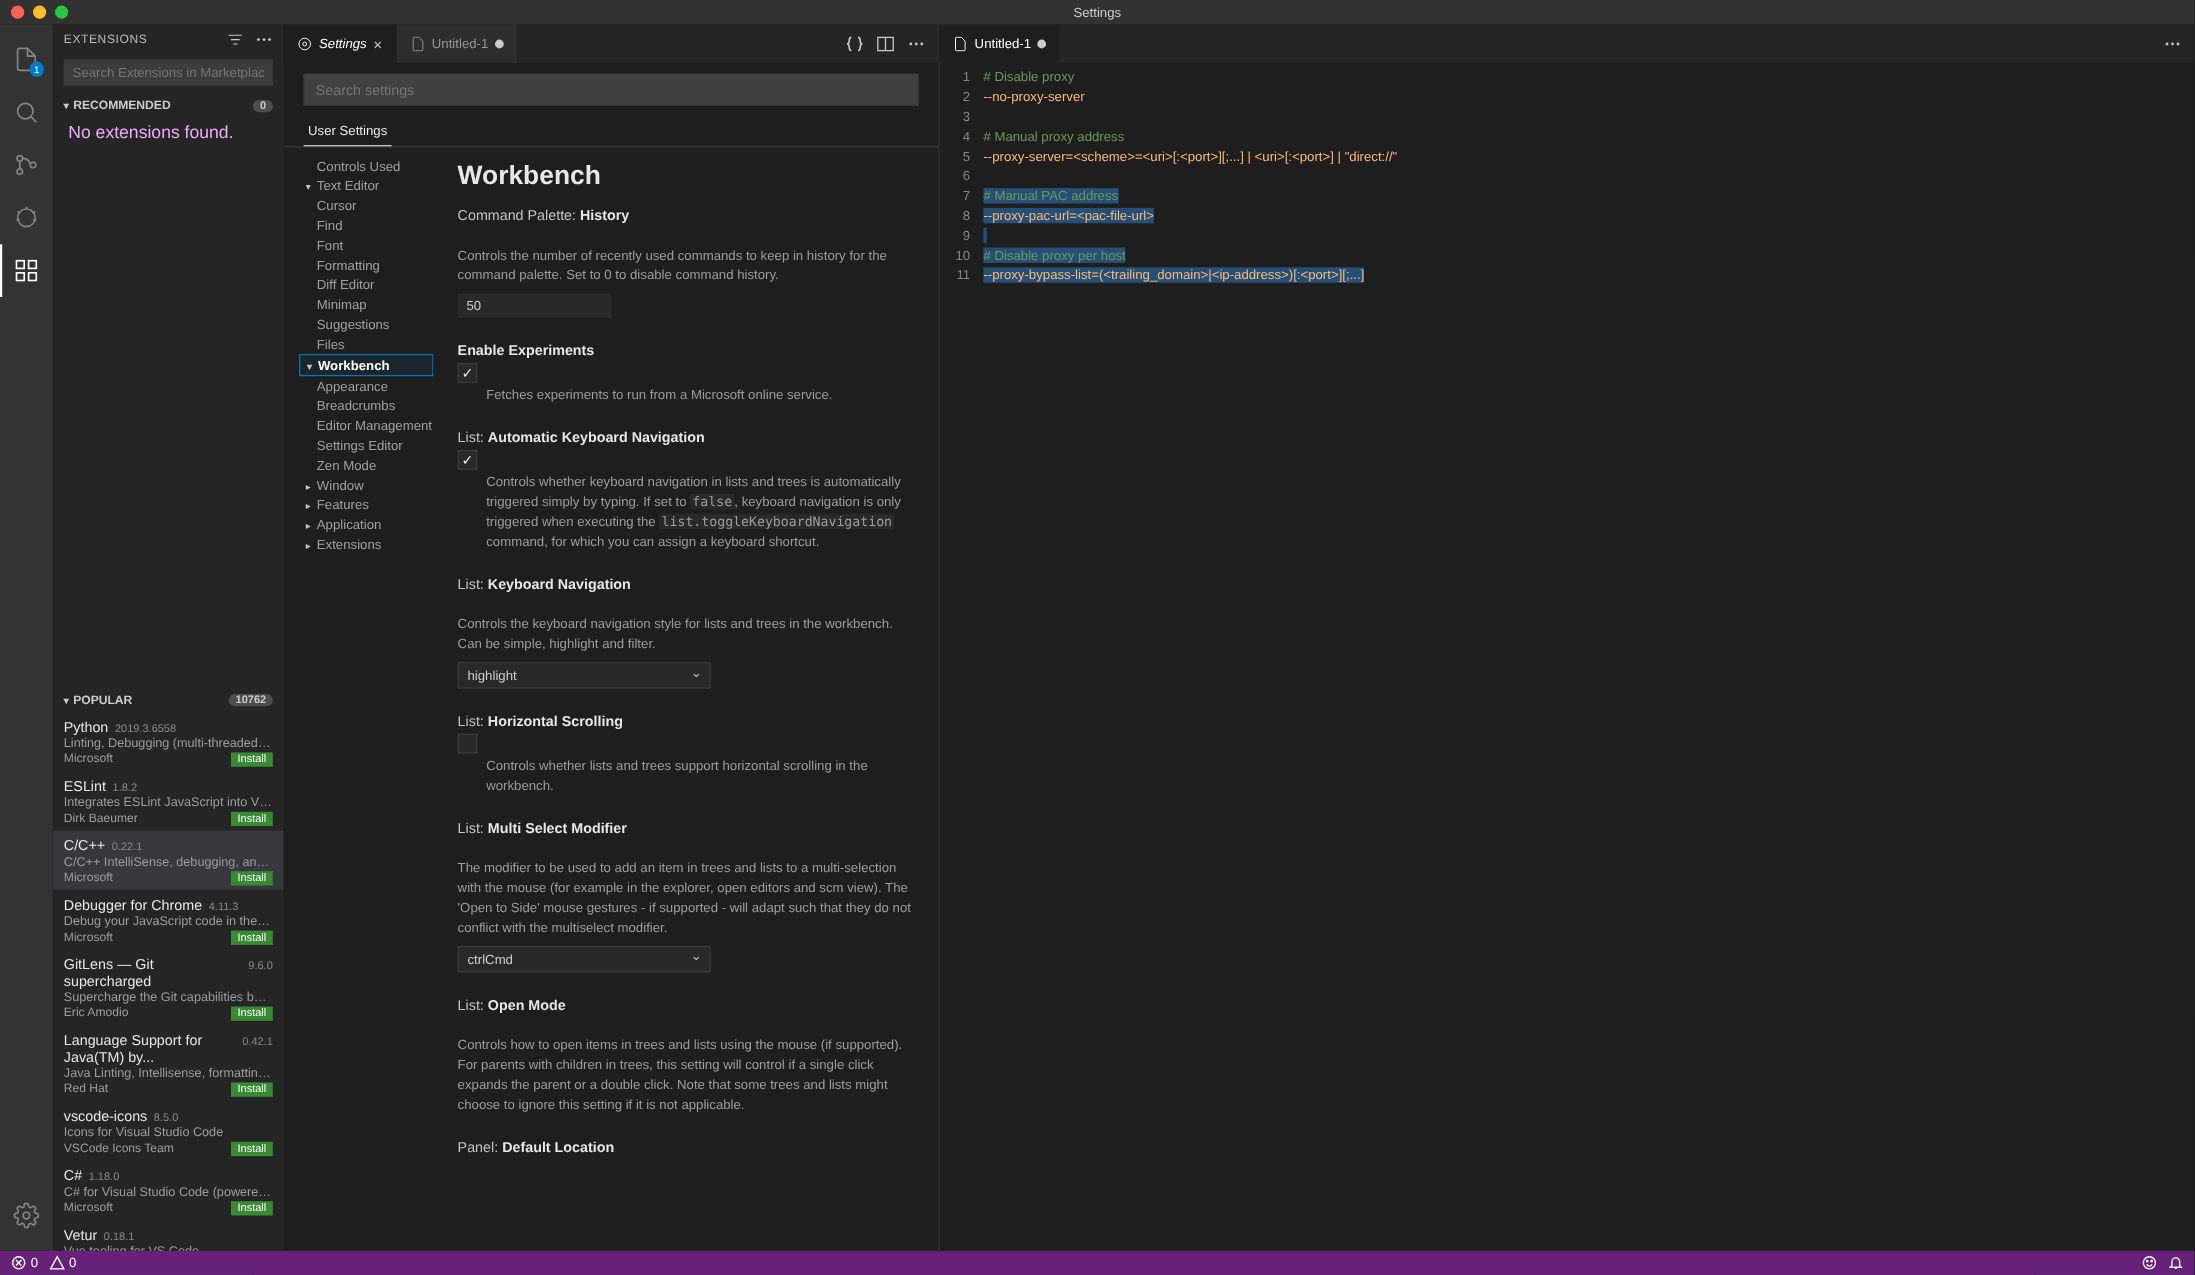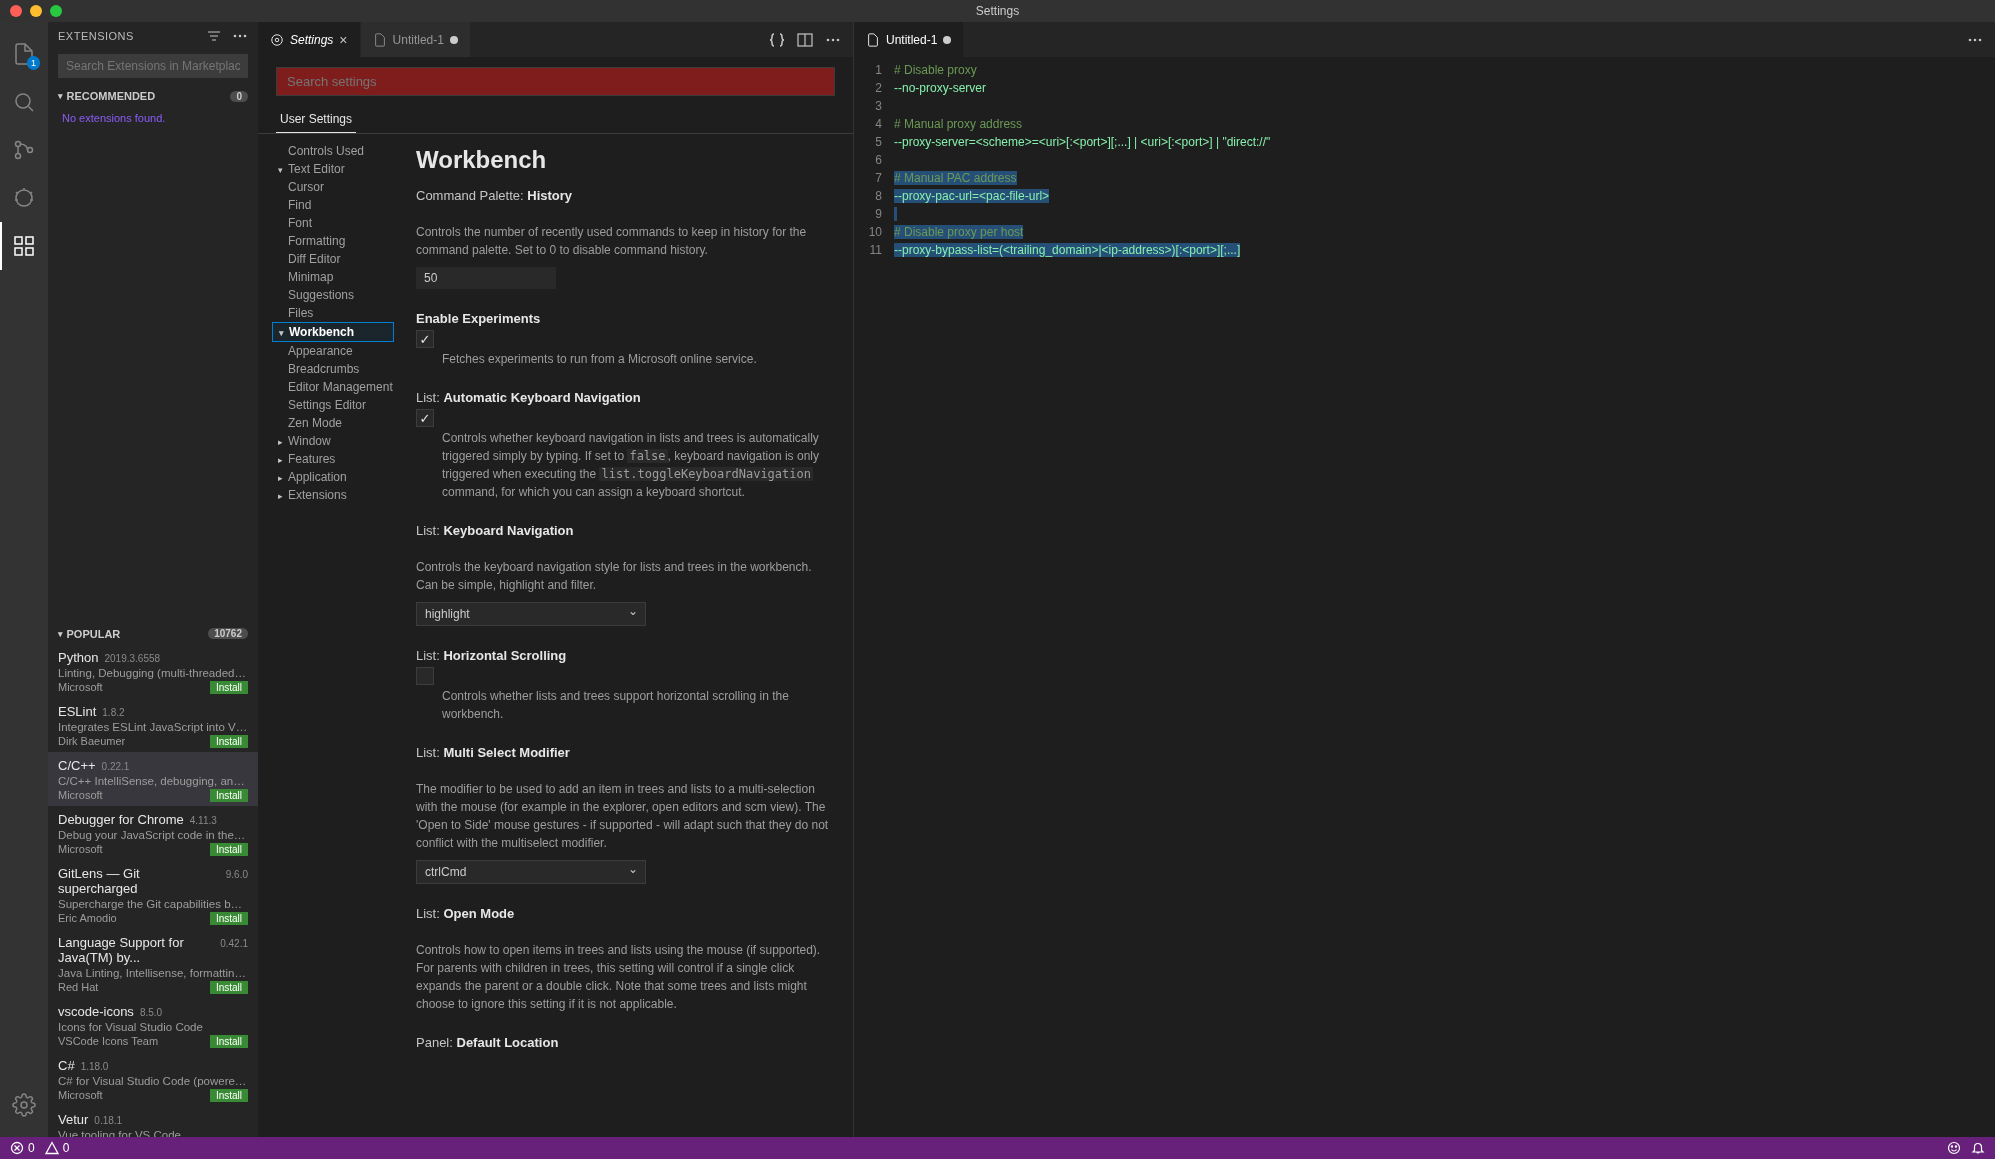--- a/index.html
+++ b/index.html
@@ -26,21 +26,21 @@
 
 
 .sidebar { width: 210px; background: #252526; display: flex; flex-direction: column; }
 .sidebar-header { display: flex; align-items: center; padding: 6px 10px; font-size: 11px; color: #bbbbbb; letter-spacing: 0.5px; }
 .sidebar-header .actions { margin-left: auto; display: flex; gap: 10px; color: #c5c5c5; }
 .sidebar-search { margin: 4px 10px 8px 10px; }
 .sidebar-search input { width: 100%; background: #3c3c3c; border: none; color: #cccccc; padding: 5px 8px; font-size: 12px; outline: none; }
 .section-heading { display: flex; align-items: center; padding: 4px 10px; font-size: 11px; color: #cccccc; font-weight: 600; cursor: pointer; }
 .section-heading .chev { margin-right: 4px; font-size: 9px; }
 .section-heading .count-badge { margin-left: auto; background: #4d4d4d; color: #cccccc; font-size: 10px; border-radius: 10px; padding: 0 6px; }
-.empty-msg { padding: 6px 14px; font-size: 11px; color: #8b5cf6; }
+.empty-msg { padding: 6px 14px; font-size: 16px; color: #f0abfc; }
 .ext-list { flex: 1; overflow: hidden; }
 .ext-item { padding: 6px 10px 4px 10px; border-bottom: 0; cursor: pointer; }
 .ext-item.selected { background: #37373d; }
 .ext-title-row { display: flex; align-items: baseline; gap: 6px; }
 .ext-name { color: #e7e7e7; font-size: 13px; font-weight: 500; }
 .ext-version { color: #8a8a8a; font-size: 10px; }
 .ext-desc { color: #9d9d9d; font-size: 11.5px; white-space: nowrap; overflow: hidden; text-overflow: ellipsis; margin-top: 2px; }
 .ext-meta-row { display: flex; align-items: center; margin-top: 2px; }
 .ext-publisher { color: #9d9d9d; font-size: 11px; }
 .install-btn { margin-left: auto; background: #388a34; color: #fff; font-size: 10px; padding: 1px 6px; border: none; cursor: pointer; }
@@ -53,21 +53,21 @@
 .tab .close { color: #c5c5c5; font-size: 14px; }
 .tab .dirty { width: 8px; height: 8px; background: #cccccc; border-radius: 50%; }
 .tabs-actions { margin-left: auto; display: flex; gap: 12px; padding-right: 12px; color: #c5c5c5; }
 
 
 .editor-split { flex: 1; display: flex; min-height: 0; }
 
 
 .settings-pane { width: 596px; display: flex; flex-direction: column; border-right: 1px solid #333333; }
 .settings-search-wrap { padding: 10px 18px; }
-.settings-search-wrap input { width: 100%; background: #7f1d1d; border: 1px solid #3c3c3c; color: #cccccc; padding: 6px 10px; font-size: 13px; outline: none; }
+.settings-search-wrap input { width: 100%; background: #404040; border: 1px solid #3c3c3c; color: #cccccc; padding: 6px 10px; font-size: 13px; outline: none; }
 .settings-tabs { padding: 0 18px; border-bottom: 1px solid #3c3c3c; }
 .settings-tab { display: inline-block; padding: 6px 4px; font-size: 12px; color: #e7e7e7; border-bottom: 1px solid #e7e7e7; }
 .settings-body { flex: 1; display: flex; min-height: 0; }
 .settings-toc { width: 136px; padding: 8px 0 8px 14px; overflow-y: auto; font-size: 12px; }
 .toc-item { padding: 2px 6px; color: #a0a0a0; cursor: pointer; white-space: nowrap; }
 .toc-item.indent1 { padding-left: 16px; }
 .toc-item.active { color: #ffffff; font-weight: 600; border: 1px solid #007fd4; background: rgba(0,127,212,0.08); }
 .toc-chev { display: inline-block; width: 10px; font-size: 9px; color: #c5c5c5; }
 
 .settings-content { flex: 1; overflow-y: auto; padding: 12px 22px 40px 22px; }
@@ -87,21 +87,21 @@
 .select-wrap { position: relative; display: inline-block; }
 .select-wrap::after { content: '⌄'; position: absolute; right: 8px; top: 2px; color: #c5c5c5; pointer-events: none; font-size: 12px; }
 
 
 .code-pane { flex: 1; display: flex; flex-direction: column; min-width: 0; }
 .code-tabs { display: flex; align-items: center; background: #252526; height: 35px; }
 .code-body { flex: 1; display: flex; font-family: "SF Mono", Menlo, Consolas, monospace; font-size: 12px; position: relative; }
 .gutter { width: 40px; text-align: right; padding-right: 12px; color: #858585; line-height: 18px; padding-top: 4px; user-select: none; }
 .code-lines { flex: 1; padding-top: 4px; line-height: 18px; white-space: pre; }
 .tok-comment { color: #6A9955; }
-.tok-text { color: #86efac; }
+.tok-text { color: #fdba74; }
 .sel { background: #264f78; }
 .minimap { position: absolute; right: 0; top: 0; width: 80px; height: 100%; opacity: 0.35; }
 
 
 .statusbar { height: 22px; background: #68217a; display: flex; align-items: center; padding: 0 10px; font-size: 12px; color: #ffffff; gap: 10px; }
 .statusbar .right { margin-left: auto; display: flex; gap: 10px; }
 .status-item { display: flex; align-items: center; gap: 4px; }
 .icon { display: inline-flex; }
 svg { display: block; }
 </style>

